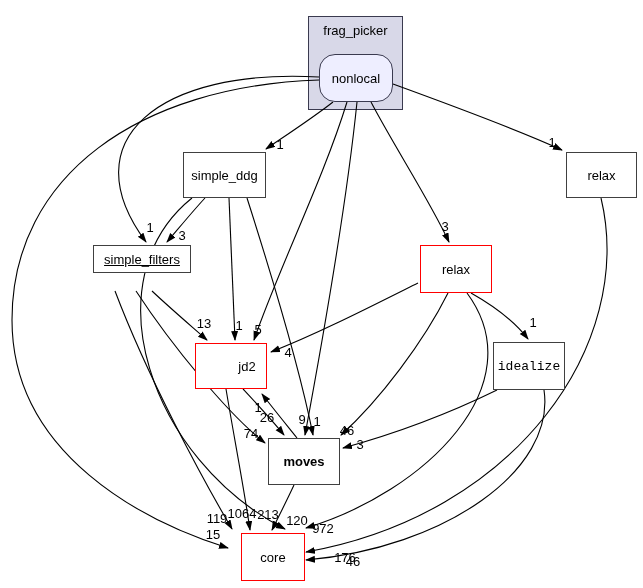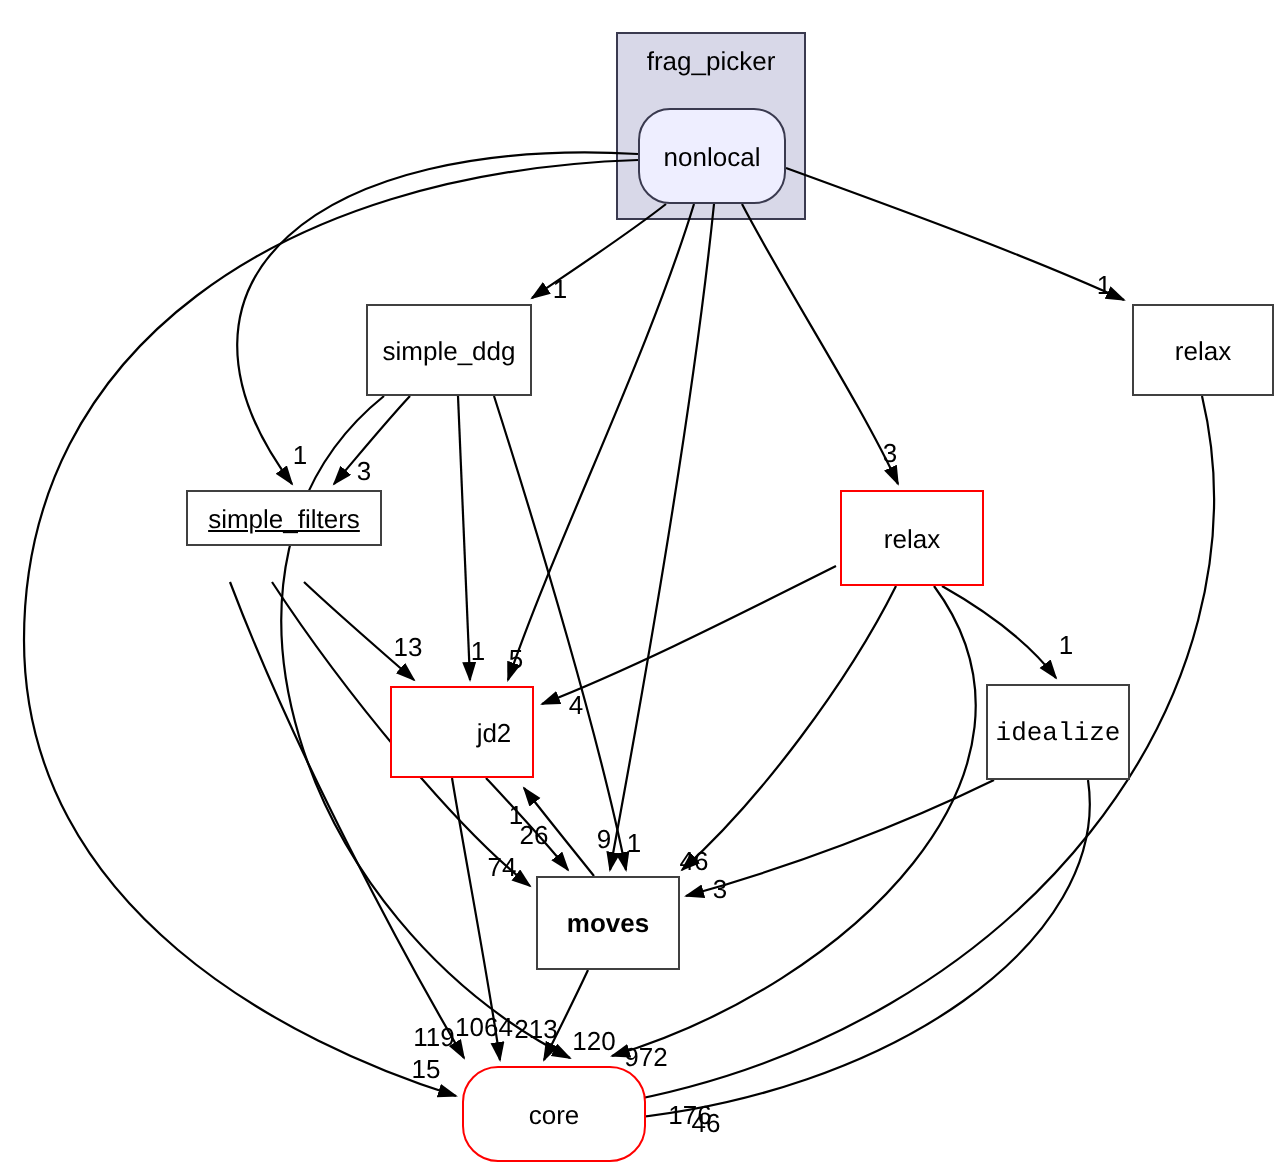--- a/index.html
+++ b/index.html
@@ -97,15 +97,15 @@
   <div class="node" style="left:93px;top:245px;width:98px;height:28px;text-decoration:underline;">simple_filters</div>
 
   <div class="node red" style="left:420px;top:245px;width:72px;height:48px;">relax</div>
 
   <div class="node red" style="left:195px;top:343px;width:72px;height:46px;padding-left:32px;">jd2</div>
 
   <div class="node" style="left:493px;top:342px;width:72px;height:48px;font-family:Liberation Mono, monospace;">idealize</div>
 
   <div class="node" style="left:268px;top:438px;width:72px;height:47px;font-weight:bold;">moves</div>
 
-  <div class="node red" style="left:231px;top:533px;width:92px;height:48px;border-radius:18px;">core</div>
+  <div class="node red" style="left:241px;top:533px;width:64px;height:48px;">core</div>
 
 </div>
 
 </body></html>

